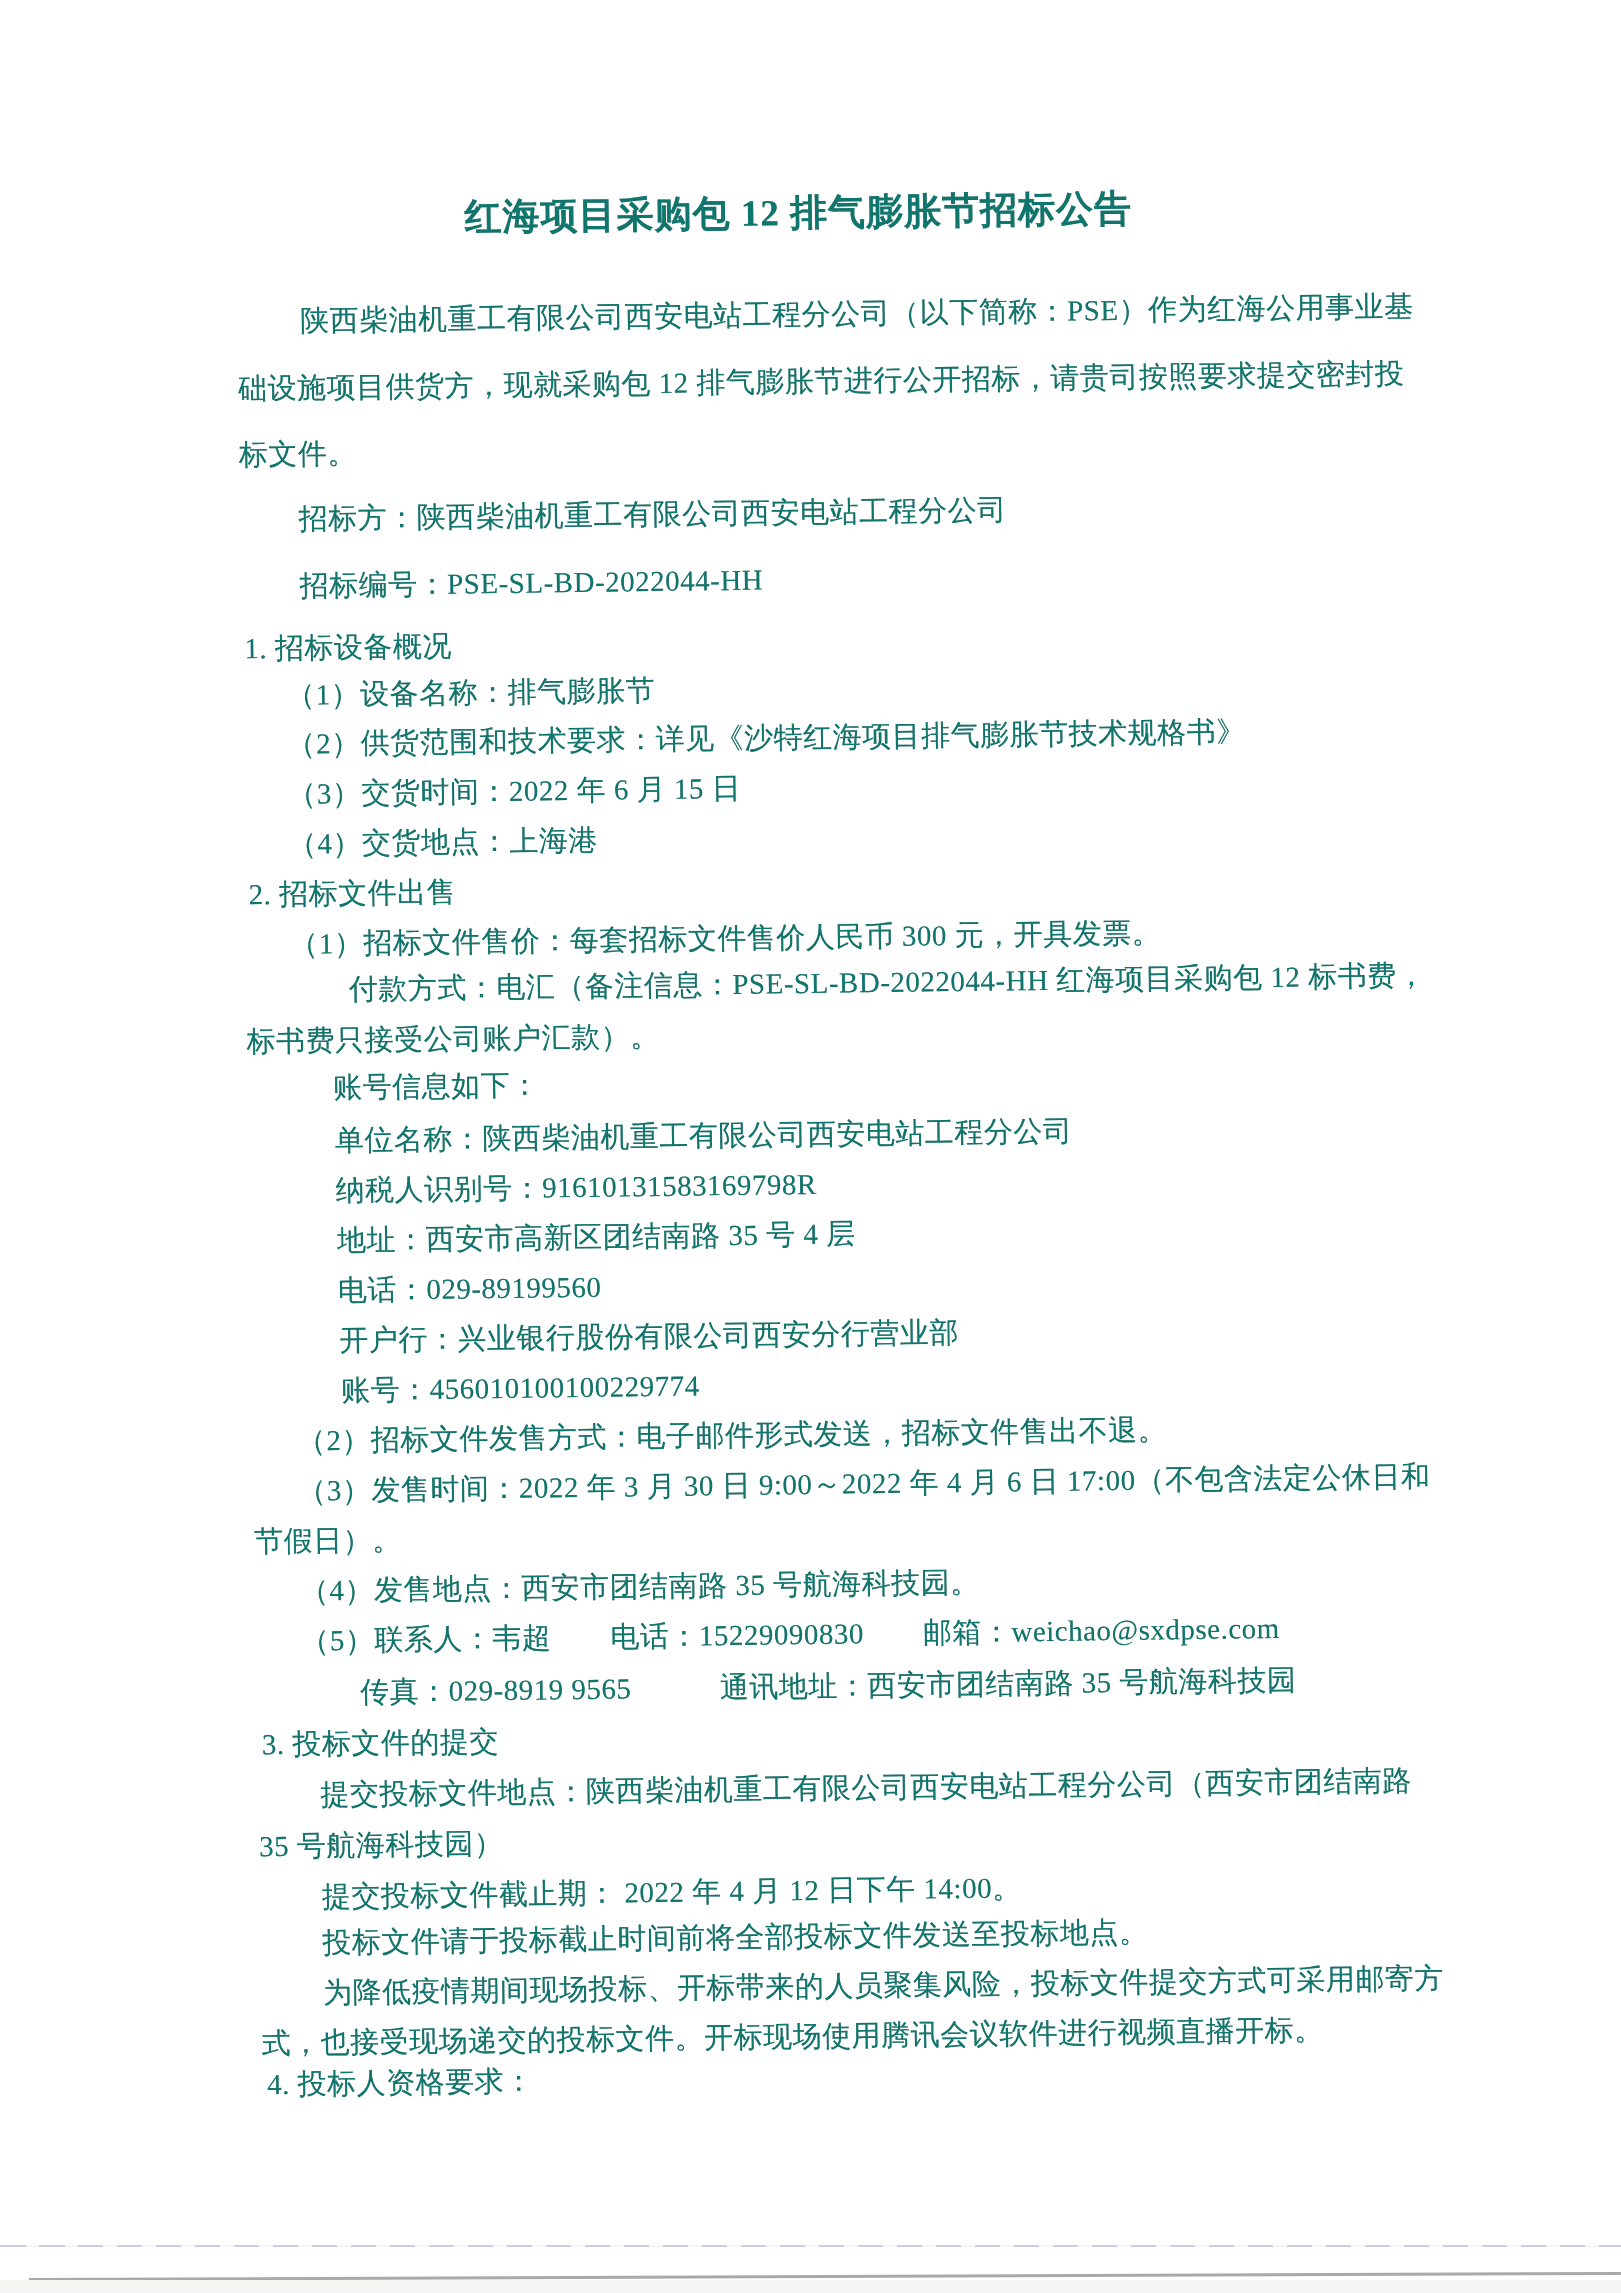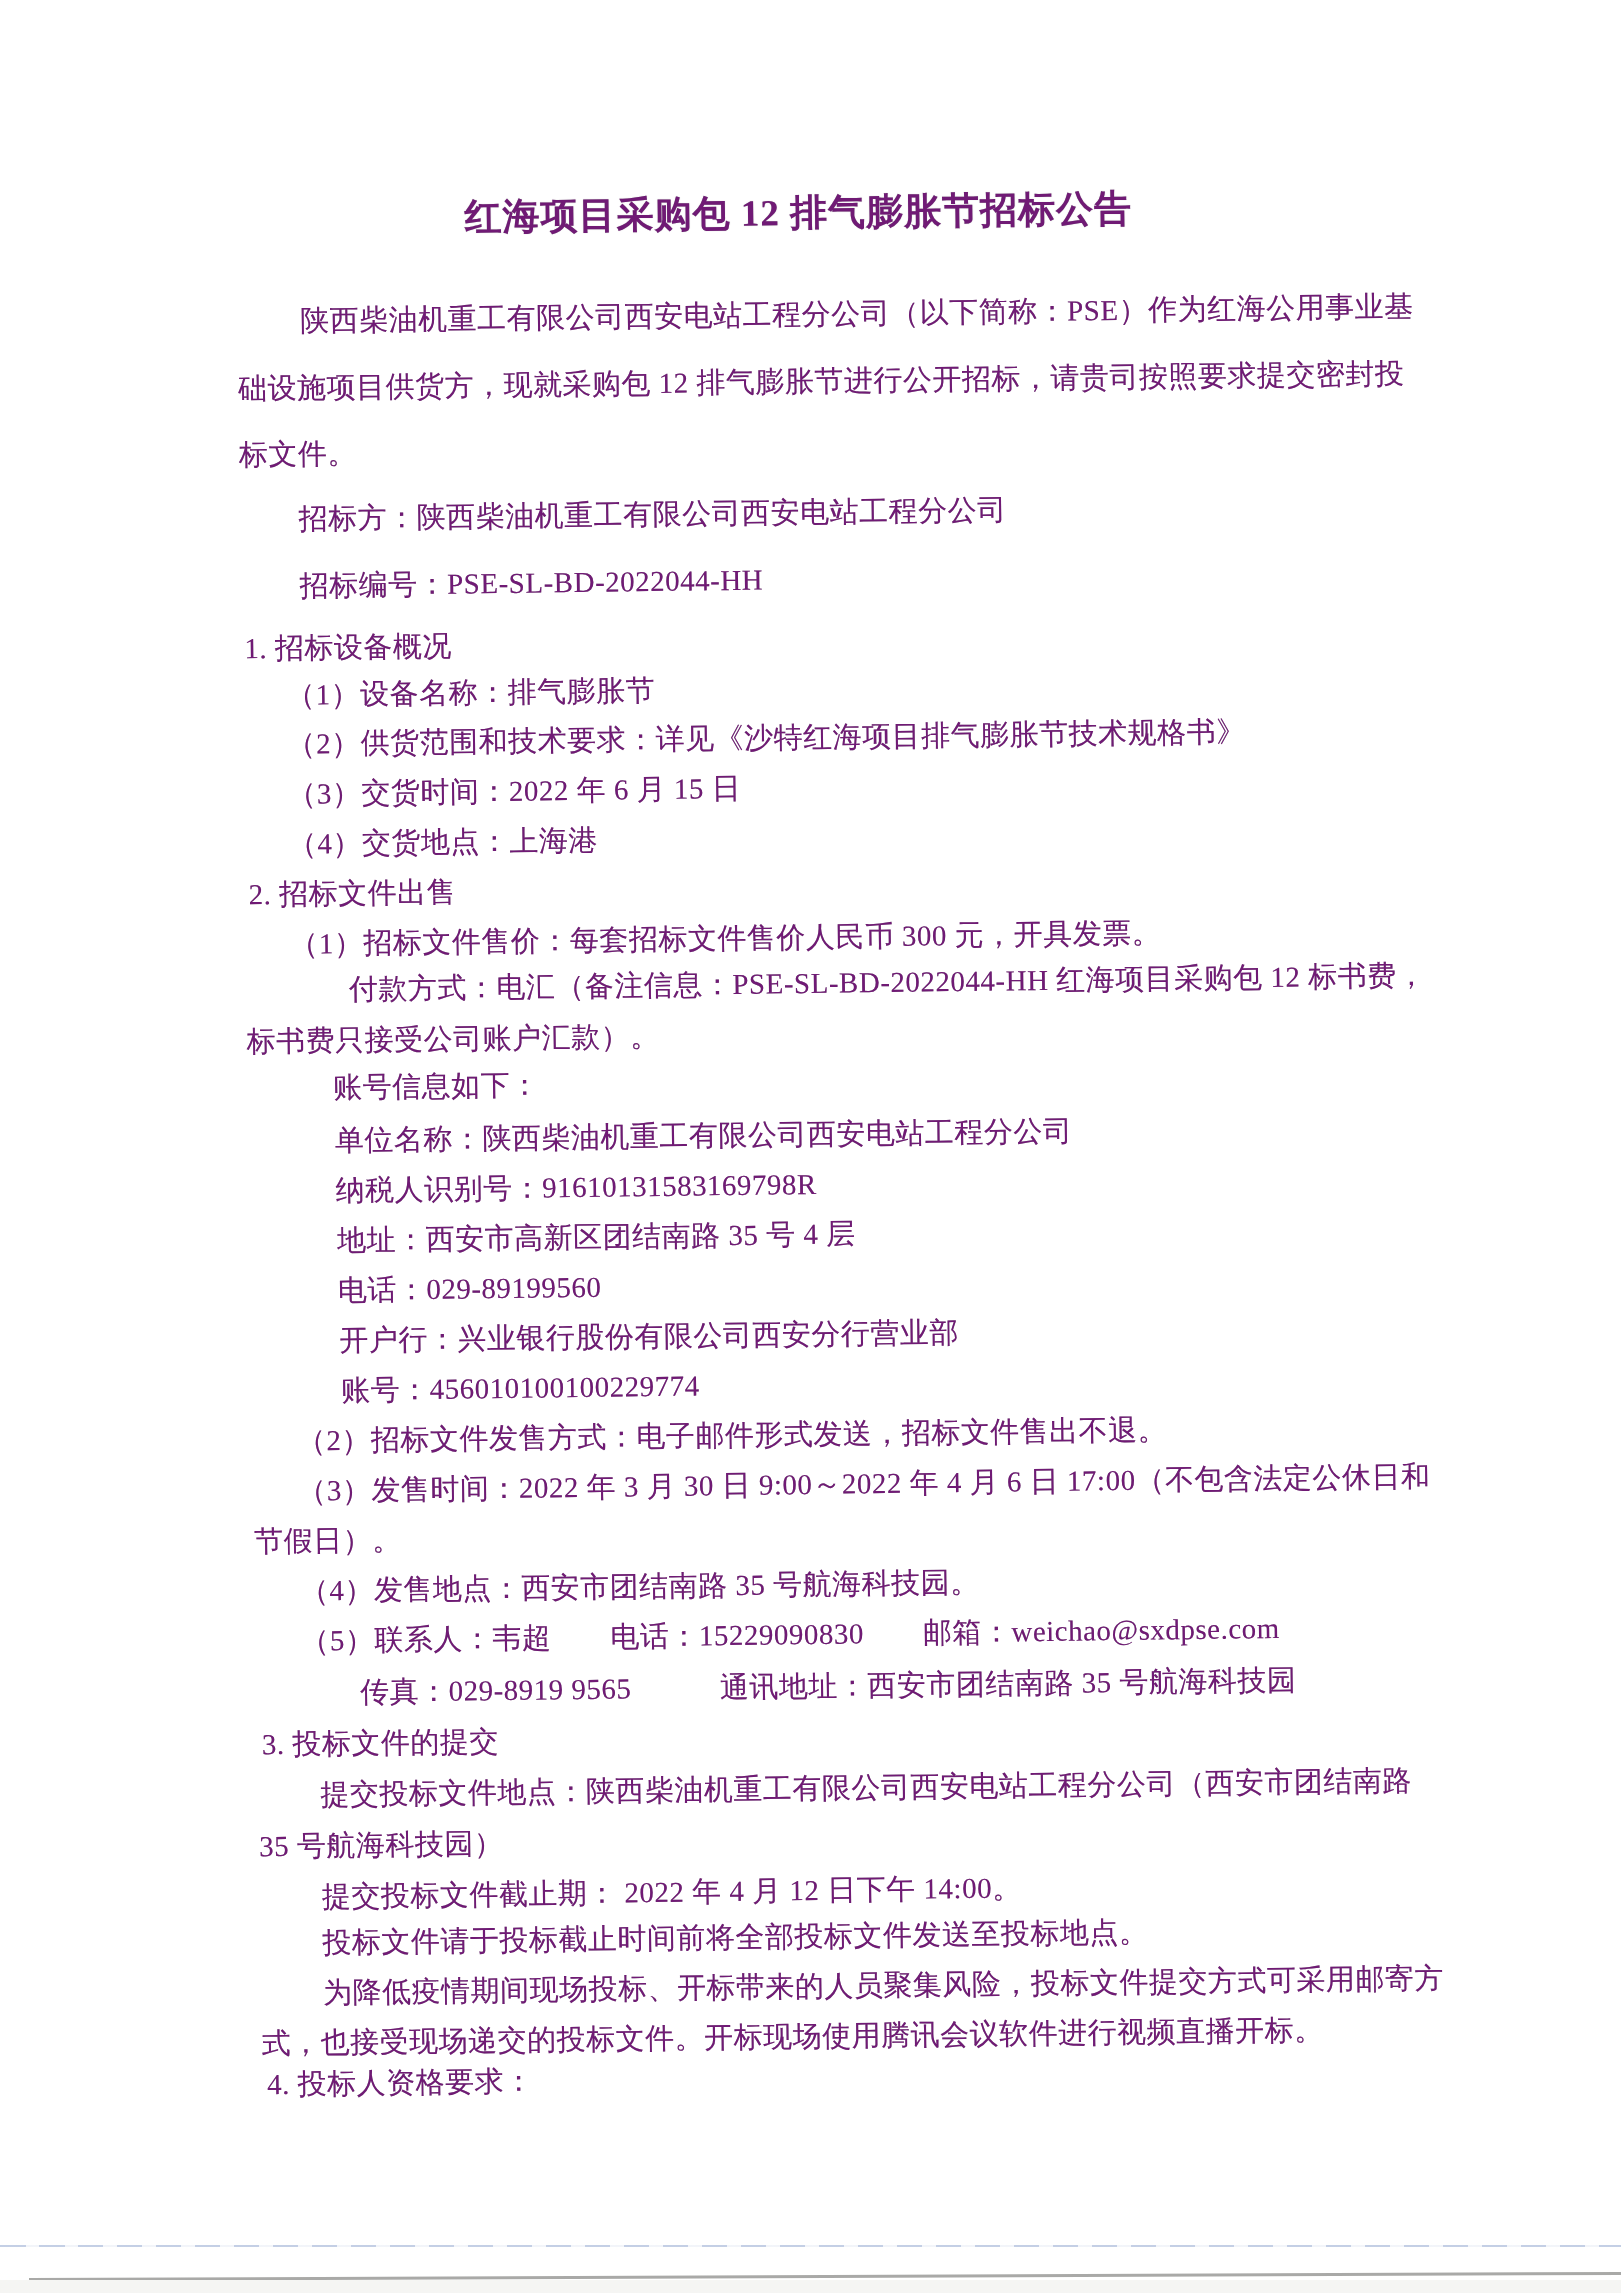--- a/index.html
+++ b/index.html
@@ -2,21 +2,21 @@
 <html><head>
 <meta charset="utf-8">
 <style>
   html,body { margin:0; padding:0; background:#ffffff; }
   .page {
     position:relative;
     width:1621px; height:2294px;
     background:#ffffff;
     overflow:hidden;
     font-family:"Liberation Serif","DejaVu Serif",serif;
-    color:#701a75;
+    color:#0f766e;
   }
   
   .sheet {
     position:absolute; inset:0;
     transform:rotate(-0.75deg);
     transform-origin:50% 50%;
   }
   .ln {
     position:absolute;
     font-size:29px;

